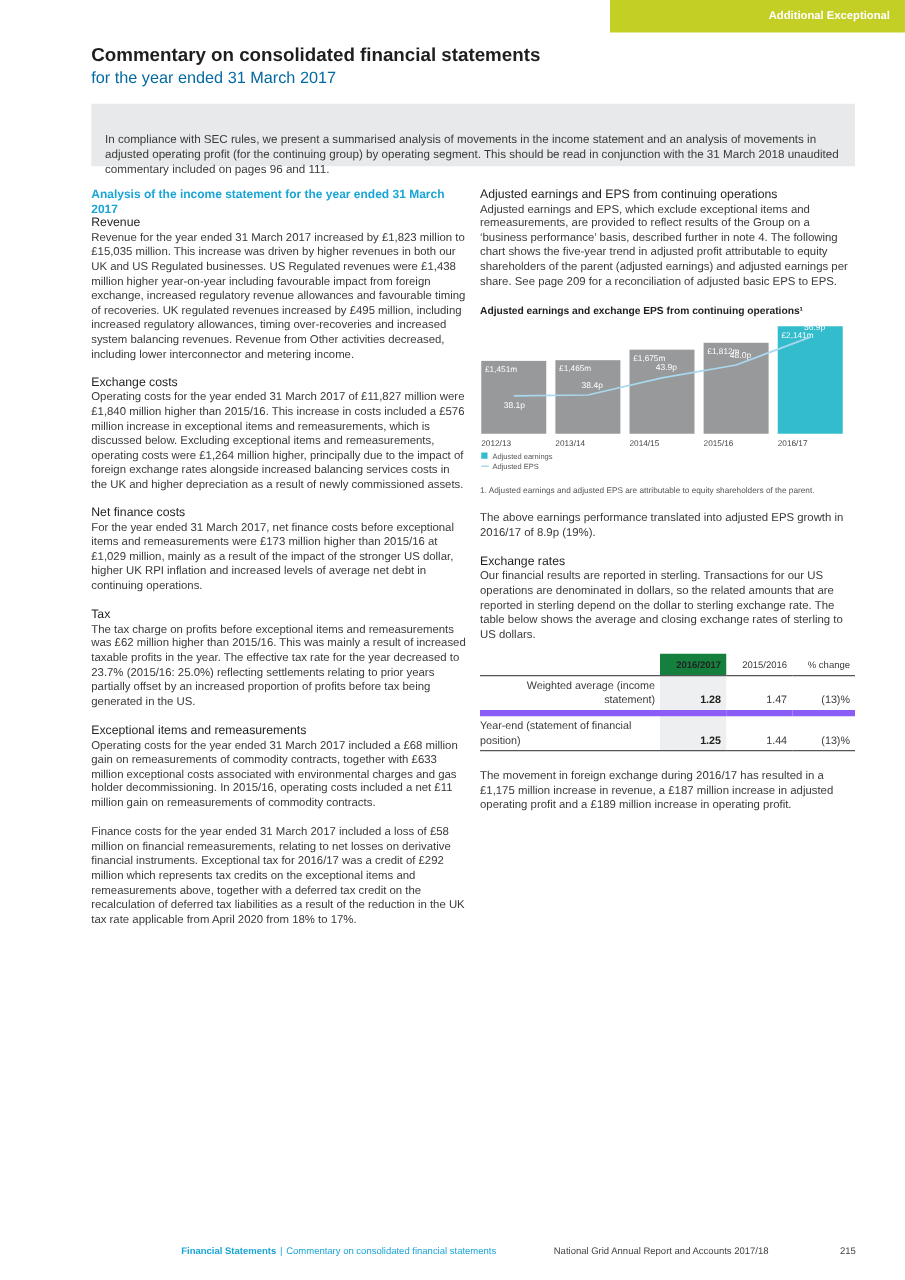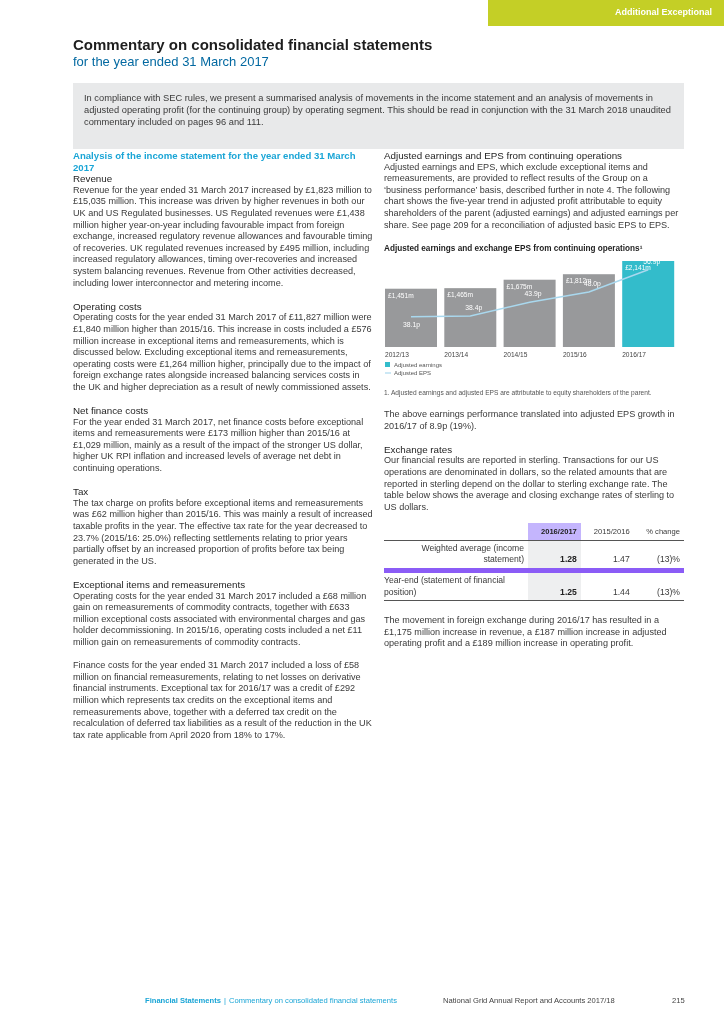--- a/index.html
+++ b/index.html
@@ -13,37 +13,37 @@
   .topbar span {
     position: absolute; right: 12px; top: 7px; color: #ffffff; font-size: 9px; font-weight: bold;
   }
   .title {
     position: absolute; left: 73px; top: 36px; font-size: 15px; font-weight: bold; color: #1e1e1e; margin: 0;
   }
   .subtitle {
     position: absolute; left: 73px; top: 54px; font-size: 13px; color: #0369a1; margin: 0;
   }
   .intro {
-    position: absolute; left: 73px; top: 83px; width: 611px; height: 66px; background: #e8e9ea;
-    box-sizing: border-box; padding: 9px 11px; font-size: 9.3px; line-height: 12.2px; color: #3a3a3a;
+    position: absolute; left: 73px; top: 83px; width: 611px; height: 50px; background: #e8e9ea;
+    box-sizing: border-box; padding: 22px 11px; font-size: 9.3px; line-height: 12.2px; color: #3a3a3a;
   }
   .col { position: absolute; font-size: 9.1px; line-height: 11.6px; color: #3a3a3a; }
   .col-left { left: 73px; top: 150px; width: 300px; }
   .col-right { left: 384px; top: 150px; width: 302px; }
   .col p { margin: 0; }
   .h-accent { color: #1aa5d6; font-weight: bold; font-size: 9.6px; margin: 0; line-height: 11.6px; }
   .h-bold { color: #1e1e1e; font-weight: normal; font-size: 9.8px; margin: 0; line-height: 11.6px; }
   .gap { height: 11.6px; }
   .chart-title { color: #1e1e1e; font-weight: bold; font-size: 8.2px; margin: 0; }
   .chart-wrap { position: relative; width: 302px; height: 130px; margin-top: 3px; }
   .chart-wrap svg { position: absolute; left: 0; top: 0; }
   .footnote { font-size: 6.6px; color: #555; margin: 0; }
   table.fx { border-collapse: collapse; width: 300px; font-size: 8.6px; color: #3a3a3a; margin-top: 10px; }
   table.fx th { font-weight: normal; font-size: 7.6px; text-align: right; padding: 3px 4px 2px 4px; border-bottom: 1px solid #555; }
-  table.fx th.cur { font-weight: bold; color: #222; background: #c4b5fd; }
+  table.fx th.cur { font-weight: bold; color: #222; background: #15803d; }
   table.fx td { padding: 2px 4px; text-align: right; vertical-align: bottom; }
   table.fx td.lbl { text-align: left; padding-left: 0; }
   table.fx td.cur { font-weight: bold; color: #222; background: #eeeff0; }
   table.fx tr.r1 td { border-bottom: 5px solid #8b5cf6; text-align: right; }
   table.fx tr.r2 td { border-bottom: 1px solid #555; }
   .footer { position: absolute; top: 996px; left: 145px; font-size: 7.6px; color: #444; white-space: nowrap; }
   .footer .sec { color: #1aa5d6; font-weight: bold; }
   .footer .sep { color: #1aa5d6; margin: 0 3px; }
   .footer .sub { color: #1aa5d6; }
   .footer .report { position: absolute; left: 298px; top: 0; }
@@ -61,21 +61,21 @@
 
 <div class="intro">In compliance with SEC rules, we present a summarised analysis of movements in the income statement and an analysis of movements in adjusted operating profit (for the continuing group) by operating segment. This should be read in conjunction with the 31 March 2018 unaudited commentary included on pages 96 and 111.</div>
 
 <div class="col col-left">
   <p class="h-accent">Analysis of the income statement for the year ended 31 March 2017</p>
 
   <p class="h-bold">Revenue</p>
   <p>Revenue for the year ended 31 March 2017 increased by £1,823 million to £15,035 million. This increase was driven by higher revenues in both our UK and US Regulated businesses. US Regulated revenues were £1,438 million higher year-on-year including favourable impact from foreign exchange, increased regulatory revenue allowances and favourable timing of recoveries. UK regulated revenues increased by £495 million, including increased regulatory allowances, timing over-recoveries and increased system balancing revenues. Revenue from Other activities decreased, including lower interconnector and metering income.</p>
   <div class="gap"></div>
 
-  <p class="h-bold">Operating costs</p>
+  <p class="h-bold">Exchange costs</p>
   <p>Operating costs for the year ended 31 March 2017 of £11,827 million were £1,840 million higher than 2015/16. This increase in costs included a £576 million increase in exceptional items and remeasurements, which is discussed below. Excluding exceptional items and remeasurements, operating costs were £1,264 million higher, principally due to the impact of foreign exchange rates alongside increased balancing services costs in the UK and higher depreciation as a result of newly commissioned assets.</p>
   <div class="gap"></div>
 
   <p class="h-bold">Net finance costs</p>
   <p>For the year ended 31 March 2017, net finance costs before exceptional items and remeasurements were £173 million higher than 2015/16 at £1,029 million, mainly as a result of the impact of the stronger US dollar, higher UK RPI inflation and increased levels of average net debt in continuing operations.</p>
   <div class="gap"></div>
 
   <p class="h-bold">Tax</p>
   <p>The tax charge on profits before exceptional items and remeasurements was £62 million higher than 2015/16. This was mainly a result of increased taxable profits in the year. The effective tax rate for the year decreased to 23.7% (2015/16: 25.0%) reflecting settlements relating to prior years partially offset by an increased proportion of profits before tax being generated in the US.</p>
   <div class="gap"></div>

